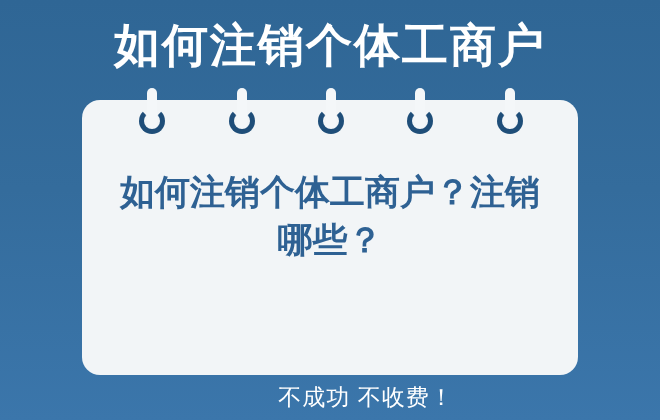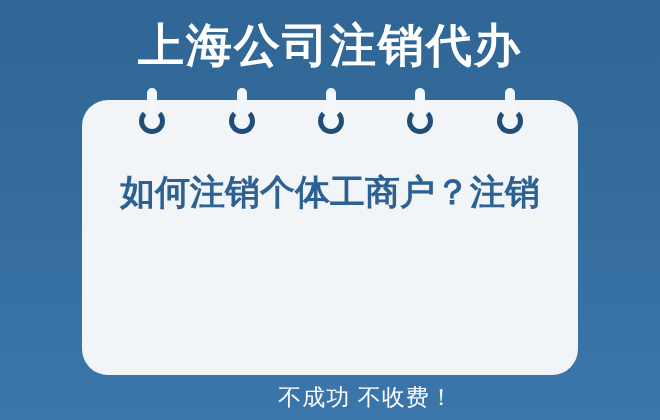--- a/index.html
+++ b/index.html
@@ -37,21 +37,21 @@
   }
 
   
   .note-card {
     position: absolute;
     left: 82px;
     top: 100px;
     width: 496px;
     height: 275px;
     background: #f2f5f7;
-    border-radius: 26px;
+    border-radius: 18px;
   }
 
   .headline {
     position: absolute;
     left: 18px;
     top: 68px;
     width: 460px;
     text-align: center;
     color: #2e6193;
     font-size: 35px;
@@ -124,25 +124,26 @@
     letter-spacing: 1px;
     white-space: nowrap;
     padding-left: 36px;
   }
 </style>
 </head>
 <body>
 
 <div class="poster">
 
-  <div class="poster-title">上海公司注销代办</div>
+  <div class="poster-title">如何注销个体工商户</div>
 
   <div class="note-card">
     <div class="headline">
       <span class="headline-line">如何注销个体工商户？注销</span>
+      <span class="headline-line">哪些？</span>
     </div>
   </div>
 
   <div class="rings">
     <div class="ring" style="left:139px">
       <div class="ring-pill"></div>
       <div class="ring-clasp"></div>
       <div class="ring-pill-front"></div>
     </div>
     <div class="ring" style="left:229px">

